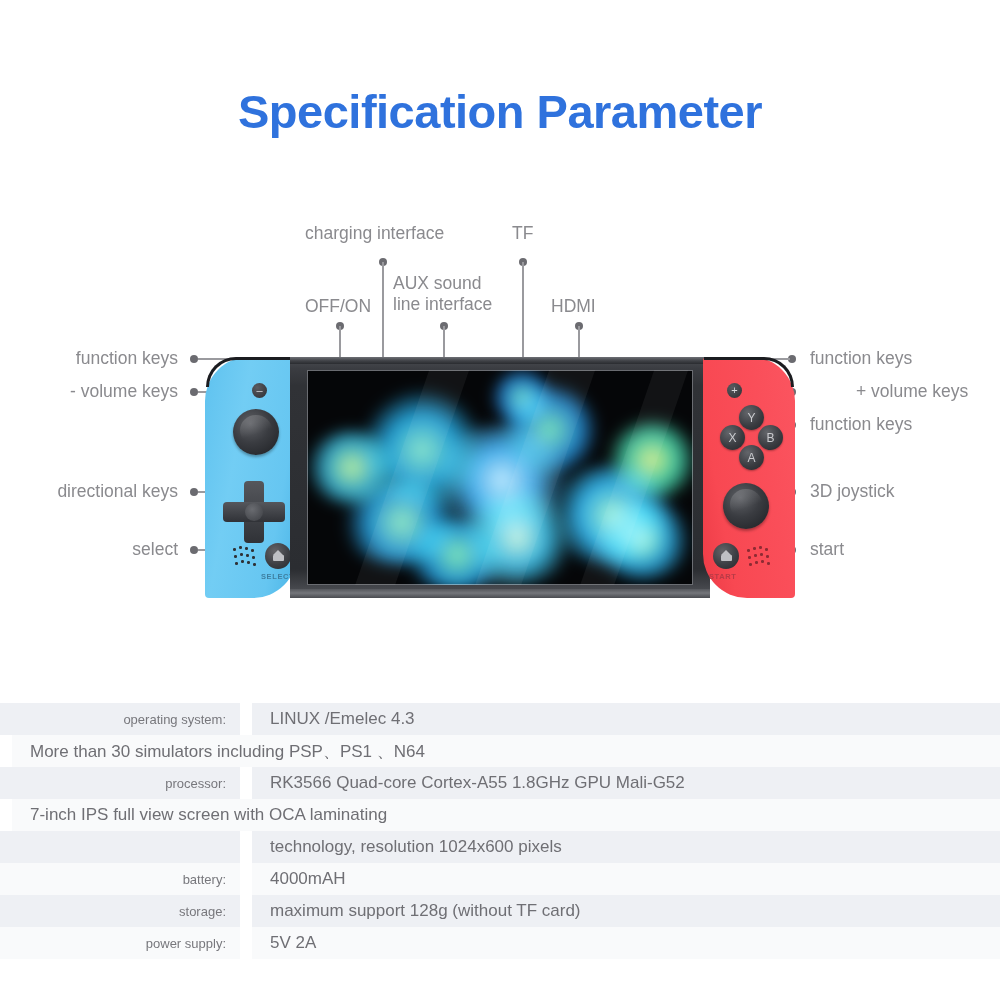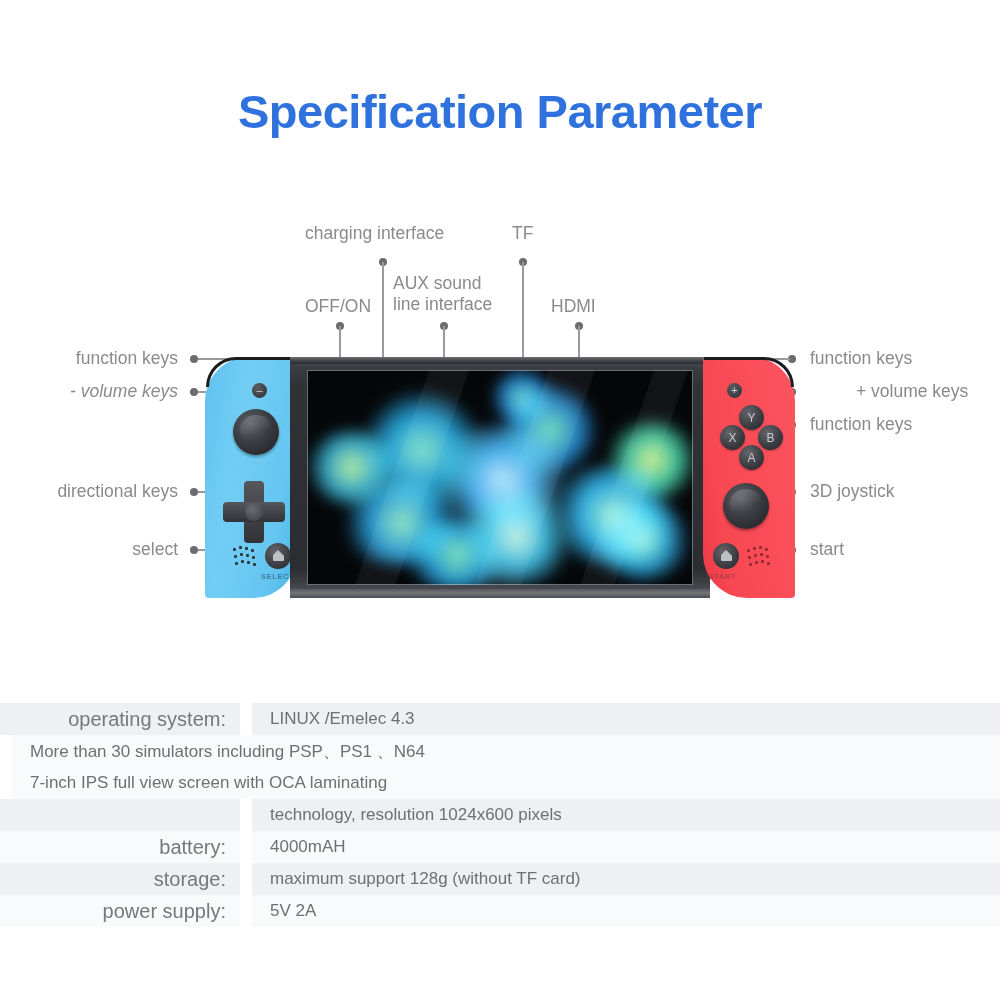--- a/index.html
+++ b/index.html
@@ -253,21 +253,21 @@
     left: 0;
     top: 703px;
     width: 1000px;
   }
   .spec-row { display: flex; height: 32px; }
   .spec-key {
     width: 240px;
     text-align: right;
     padding-right: 14px;
     box-sizing: border-box;
-    font-size: 20px;
+    font-size: 13px;
     color: #77777c;
     display: flex;
     align-items: center;
     justify-content: flex-end;
   }
   .spec-val {
     flex: 1;
     margin-left: 12px;
     padding-left: 18px;
     box-sizing: border-box;
@@ -302,21 +302,21 @@
 <div class="dot" style="left:336px; top:322px;"></div>
 <div class="vline" style="left:339.2px; top:326px; height:32px;"></div>
 
 <div class="dot" style="left:440px; top:322px;"></div>
 <div class="vline" style="left:443.2px; top:326px; height:32px;"></div>
 
 <div class="dot" style="left:575px; top:322px;"></div>
 <div class="vline" style="left:578.2px; top:326px; height:32px;"></div>
 
 <div class="callout r" style="left:0px; top:348px; width:178px;">function keys</div>
-<div class="callout r" style="left:0px; top:381px; width:178px;font-style:italic;">- volume keys</div>
+<div class="callout r" style="left:0px; top:381px; width:178px;">- volume keys</div>
 <div class="callout r" style="left:0px; top:481px; width:178px;">directional keys</div>
 <div class="callout r" style="left:0px; top:539px; width:178px;">select</div>
 
 <div class="dot" style="left:190px; top:355px;"></div>
 <div class="hline" style="left:198px; top:358.2px; width:50px;"></div>
 
 <div class="dot" style="left:190px; top:388px;"></div>
 <div class="hline" style="left:198px; top:391.2px; width:80px;"></div>
 
 <div class="dot" style="left:190px; top:488px;"></div>
@@ -442,20 +442,24 @@
 </div>
 
 <div id="spec-table">
     <div class="spec-row shade-a">
       <div class="spec-key">operating system:</div>
       <div class="spec-val">LINUX /Emelec 4.3</div>
     </div>
     <div class="spec-row shade-b">
       <div class="spec-val">More than 30 simulators including PSP、PS1 、N64</div>
     </div>
+    <div class="spec-row shade-a">
+      <div class="spec-key">processor:</div>
+      <div class="spec-val">RK3566 Quad-core Cortex-A55 1.8GHz GPU Mali-G52</div>
+    </div>
     <div class="spec-row shade-b">
       <div class="spec-val">7-inch IPS full view screen with OCA laminating</div>
     </div>
     <div class="spec-row shade-a">
       <div class="spec-key"></div>
       <div class="spec-val">technology, resolution 1024x600 pixels</div>
     </div>
     <div class="spec-row shade-b">
       <div class="spec-key">battery:</div>
       <div class="spec-val">4000mAH</div>

